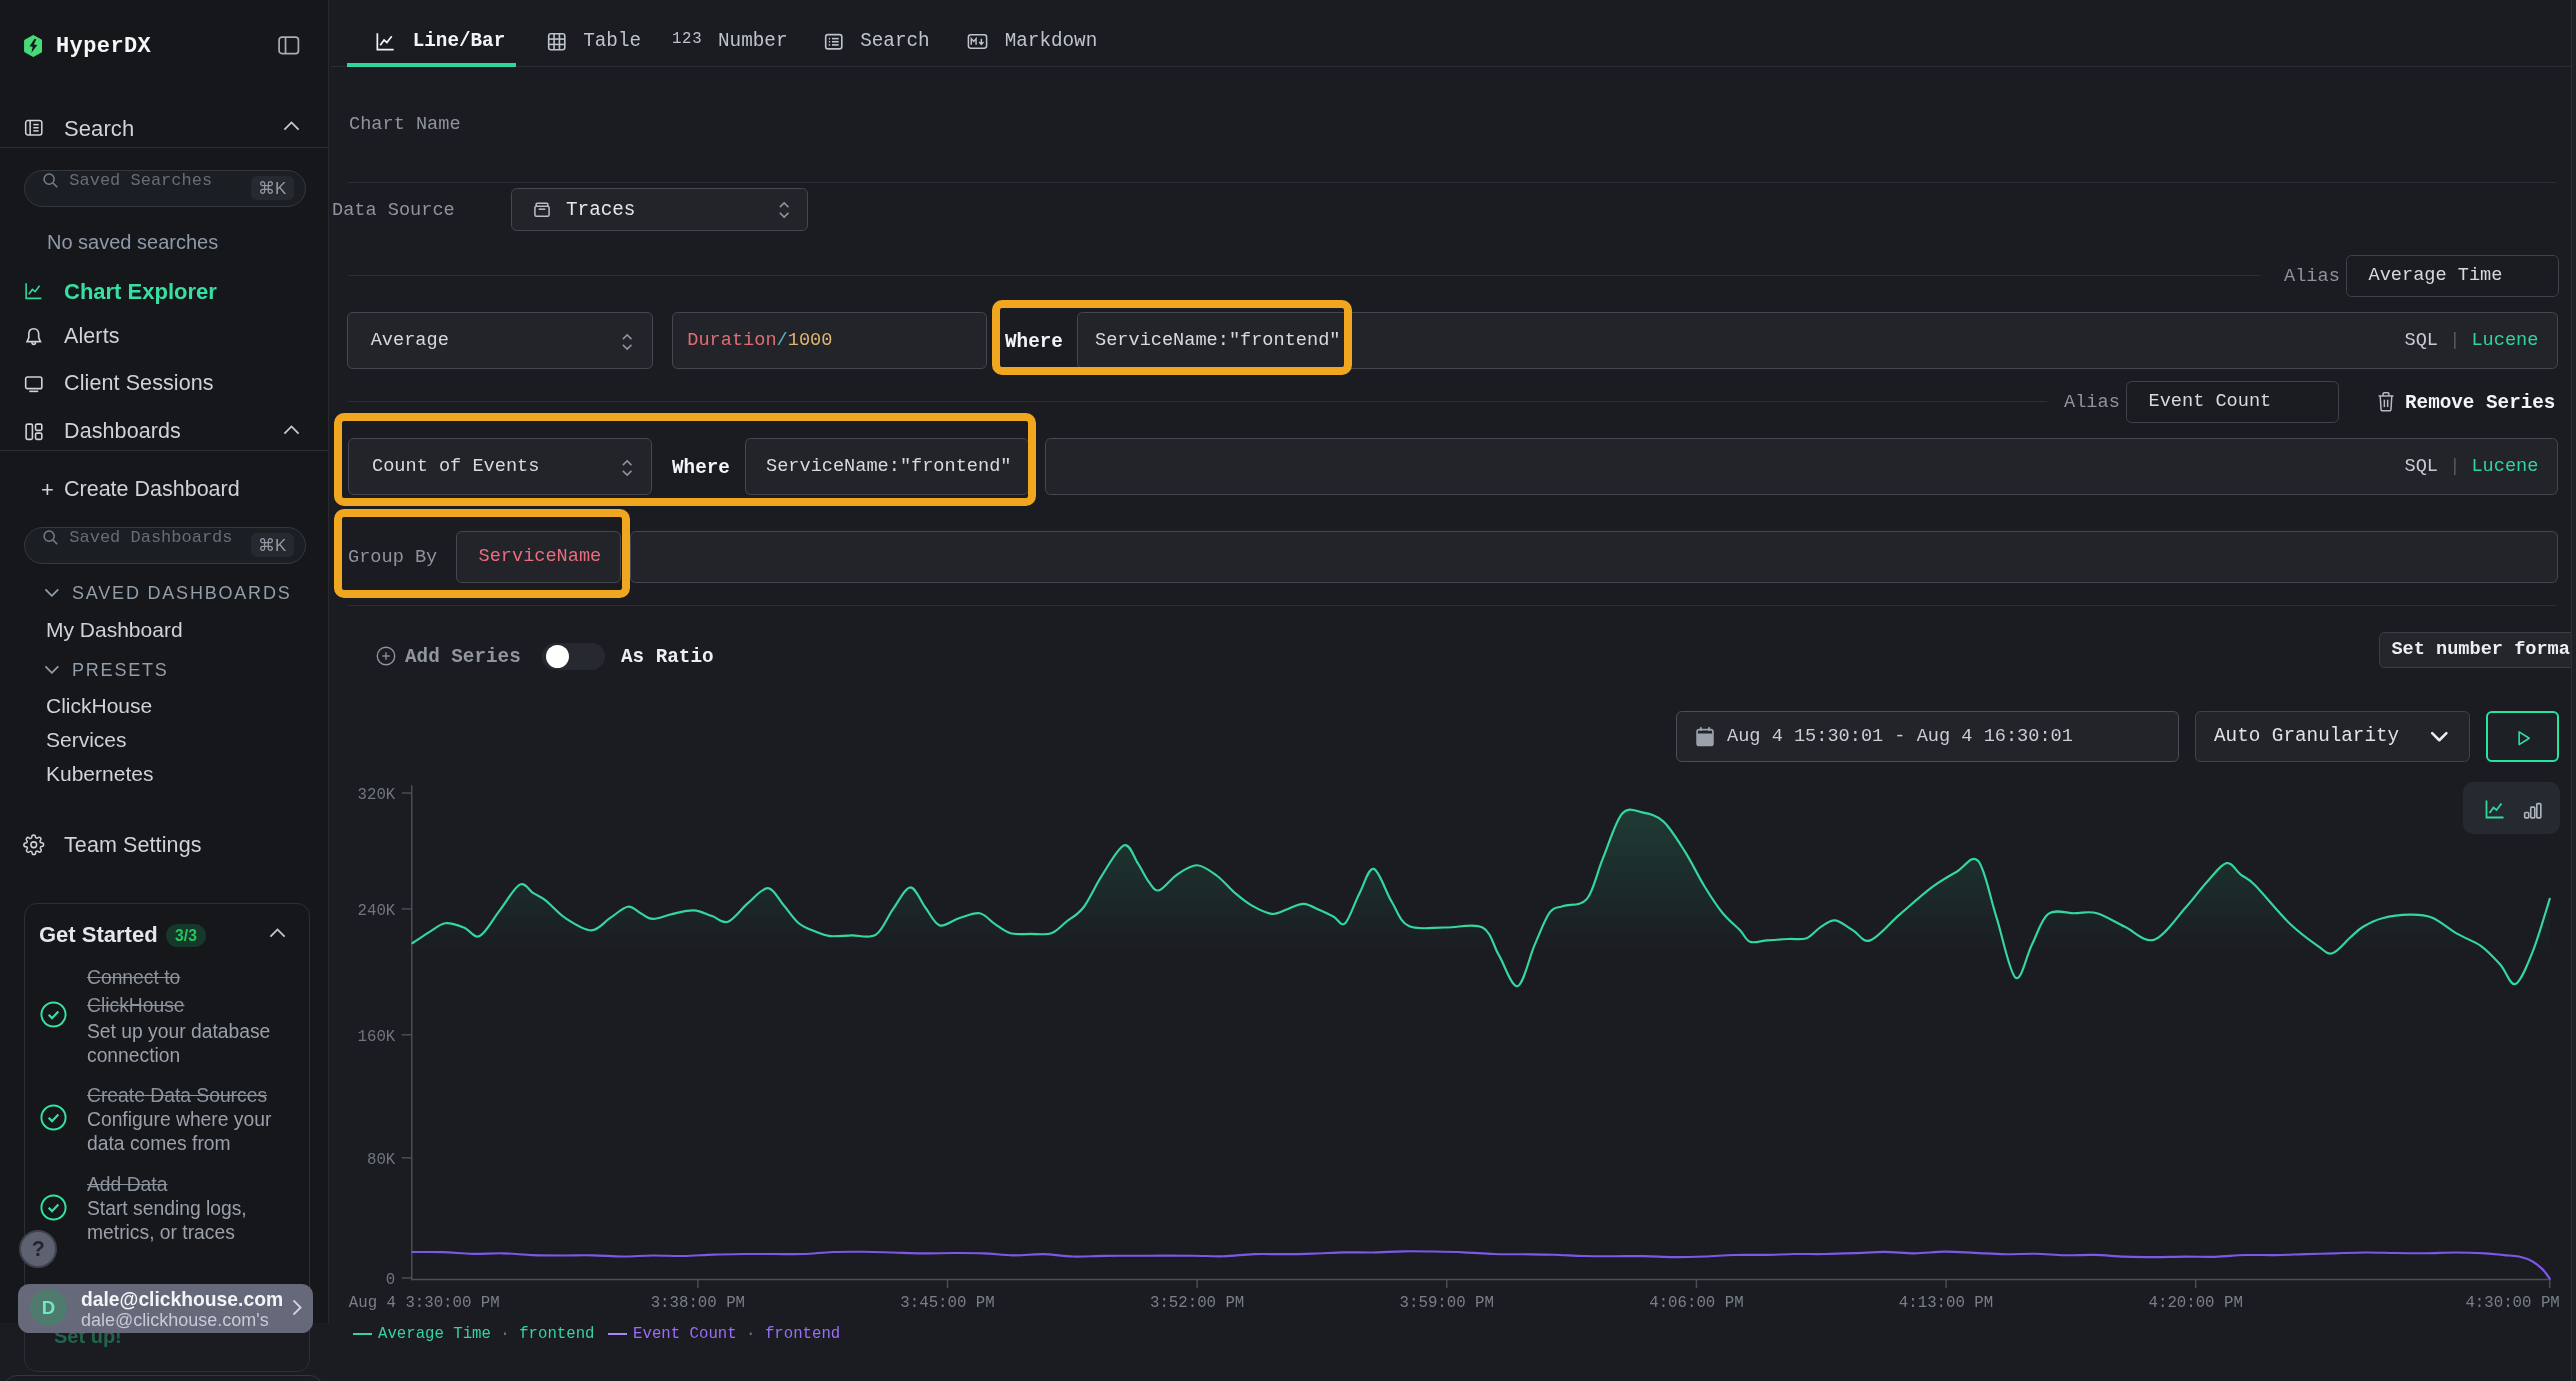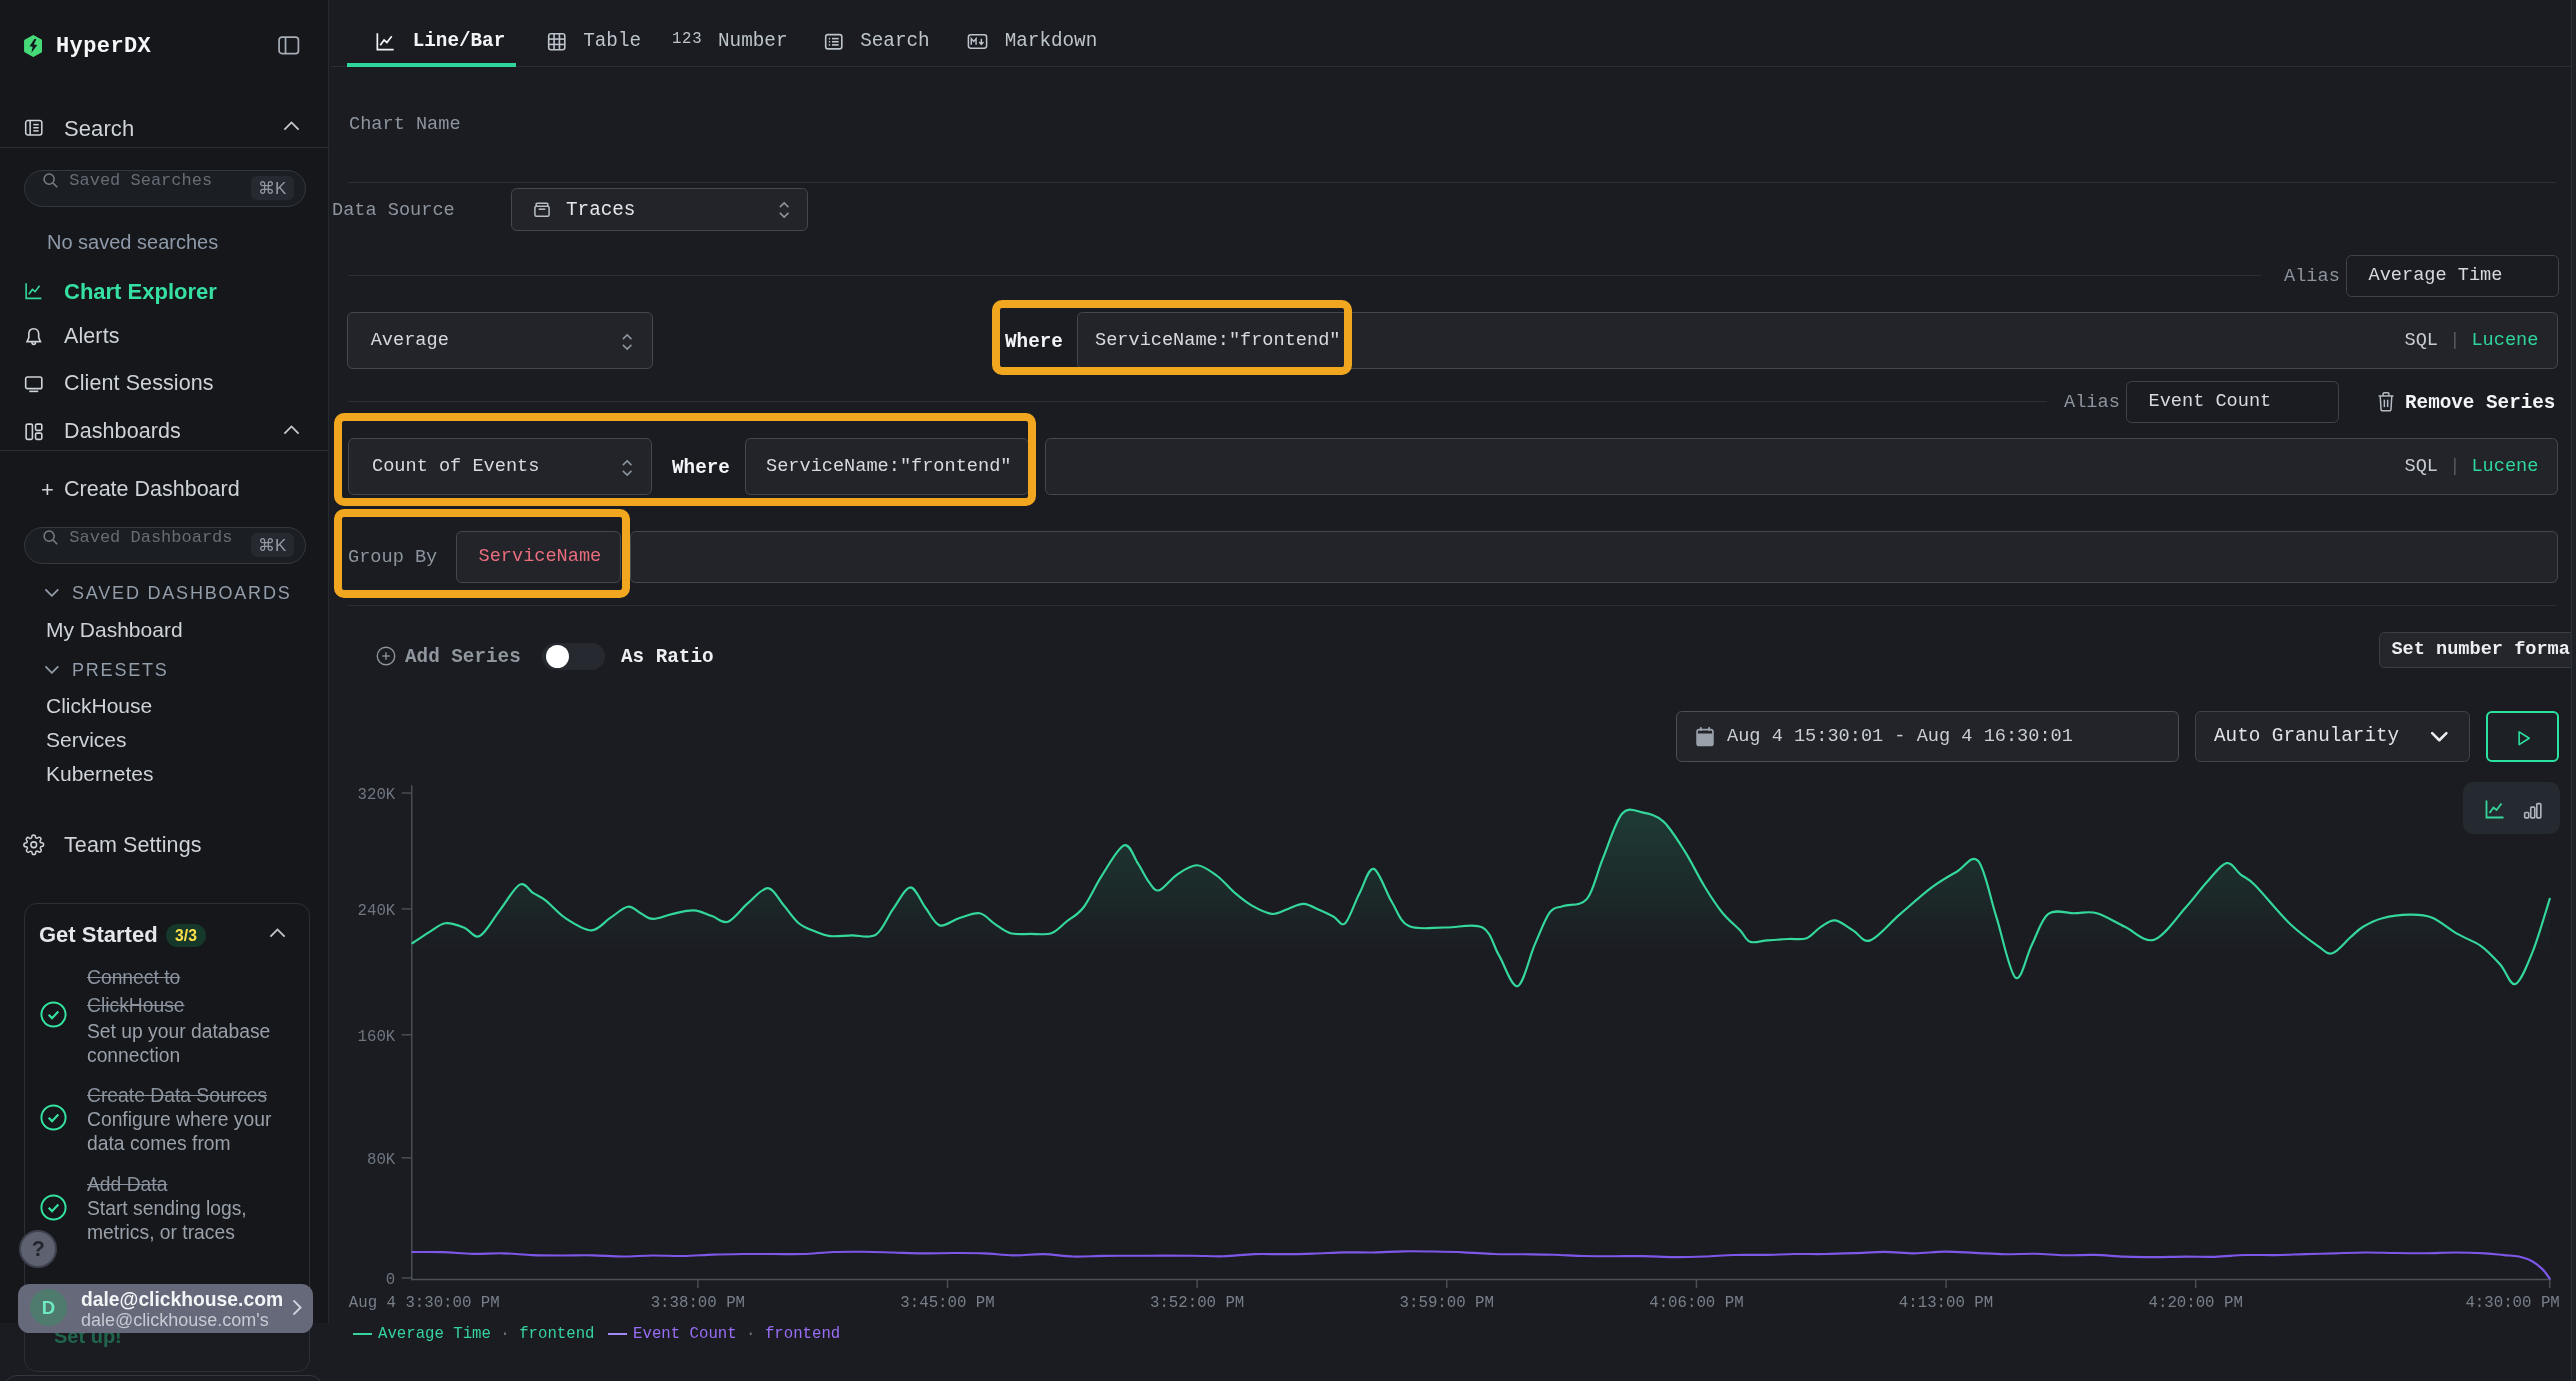--- a/index.html
+++ b/index.html
@@ -125,21 +125,21 @@
   <div class="subitem" style="top:762px;">Kubernetes</div>
 
   <svg class="abs" style="left:23px; top:834px;" width="21.5" height="21.5" viewBox="0 0 24 24" fill="none" stroke="#ced3d9" stroke-width="1.7">
     <circle cx="12" cy="12" r="3.2"></circle>
     <path d="M19.4 15a1.6 1.6 0 0 0 .32 1.76l.06.06a2 2 0 1 1-2.83 2.83l-.06-.06a1.6 1.6 0 0 0-1.76-.32 1.6 1.6 0 0 0-1 1.47V21a2 2 0 1 1-4 0v-.09a1.6 1.6 0 0 0-1-1.47 1.6 1.6 0 0 0-1.76.32l-.06.06a2 2 0 1 1-2.83-2.83l.06-.06a1.6 1.6 0 0 0 .32-1.76 1.6 1.6 0 0 0-1.47-1H3a2 2 0 1 1 0-4h.09a1.6 1.6 0 0 0 1.47-1 1.6 1.6 0 0 0-.32-1.76l-.06-.06a2 2 0 1 1 2.83-2.83l.06.06a1.6 1.6 0 0 0 1.76.32 1.6 1.6 0 0 0 1-1.47V3a2 2 0 1 1 4 0v.09a1.6 1.6 0 0 0 1 1.47 1.6 1.6 0 0 0 1.76-.32l.06-.06a2 2 0 1 1 2.83 2.83l-.06.06a1.6 1.6 0 0 0-.32 1.76 1.6 1.6 0 0 0 1.47 1H21a2 2 0 1 1 0 4h-.09a1.6 1.6 0 0 0-1.47 1z"></path>
   </svg>
   <div class="abs navtext" style="left:64px; top:833px;">Team Settings</div>
 
   <div class="abs" style="left:24px; top:903px; width:286px; height:469px; border:1.4px solid #2c2f35; border-radius:13px;"></div>
   <div class="abs sans" style="left:39px; top:922px; font-size:22px; font-weight:bold; color:#e4e7ea;">Get Started</div>
-  <div class="abs sans" style="left:166px; top:924px; width:40px; height:23px; background:#15382b; border-radius:11.4px; color:#fde047; font-size:15.7px; font-weight:bold; display:flex; align-items:center; justify-content:center;">3/3</div>
+  <div class="abs sans" style="left:166px; top:924px; width:40px; height:23px; background:#15382b; border-radius:11.4px; color:#22c55e; font-size:15.7px; font-weight:bold; display:flex; align-items:center; justify-content:center;">3/3</div>
   <svg class="abs" style="left:269px; top:928px;" width="17" height="10" viewBox="0 0 24 14" fill="none" stroke="#c3c8cf" stroke-width="2.6">
       <path d="M2 12 L12 2 L22 12"></path>
     </svg>
 
   <svg class="abs" style="left:39px; top:1000px;" width="29" height="29" viewBox="0 0 24 24" fill="none" stroke="#34e3a0" stroke-width="1.6">
       <circle cx="12" cy="12" r="10"></circle>
       <path d="M8 12.2 L10.8 15 L16 9.5" stroke-width="1.8"></path>
     </svg>
   <div class="abs sans gs-strike" style="left:87px; top:967px;">Connect to</div>
   <div class="abs sans gs-strike" style="left:87px; top:995px;">ClickHouse</div>
@@ -248,20 +248,23 @@
   <div class="inp" style="left:2015px; top:255px; width:213px; height:42px; background:#1a1c21;">
     <span style="position:absolute; left:21.5px; top:9.3px; font-size:18.6px; color:#d6dade;">Average Time</span>
   </div>
 
   <div class="inp2" style="left:15.7px; top:312px; width:306px; height:57px;">
     <span style="position:absolute; left:23px; top:17px; font-size:18.6px; color:#d6dade;">Average</span>
     <svg style="position:absolute; right:17px; top:18.6px;" width="14.3" height="20" viewBox="0 0 20 28" fill="none" stroke="#8d949e" stroke-width="2.2">
         <path d="M4 10 L10 4 L16 10"></path>
         <path d="M4 18 L10 24 L16 18"></path>
       </svg>
+  </div>
+  <div class="inp2" style="left:341px; top:312px; width:315px; height:57px;">
+    <span style="position:absolute; left:14.3px; top:17px; font-size:18.6px;"><span style="color:#e06c75;">Duration</span><span style="color:#56b6c2;">/</span><span style="color:#dfb571;">1000</span></span>
   </div>
   <div class="abs" style="left:674px; top:331px; font-size:19.3px; font-weight:bold; color:#f2f4f6;">Where</div>
   <div class="inp2" style="left:746px; top:312px; width:1481px; height:57px;">
     <span style="position:absolute; left:17px; top:17px; font-size:18.6px; color:#d6dade;">ServiceName:"frontend"</span>
     <span style="position:absolute; right:18.6px; top:17px; font-size:18.6px;"><span style="color:#c6ccd2;">SQL</span><span style="color:#565b62;"> | </span><span style="color:#2fd59a;">Lucene</span></span>
   </div>
   <div class="hl" style="left:661px; top:300px; width:360px; height:75px;"></div>
 
   <div class="divider" style="left:17px; top:401px; width:1699px;"></div>
   <div class="abs lbl" style="left:1733px; top:392px;">Alias</div>

